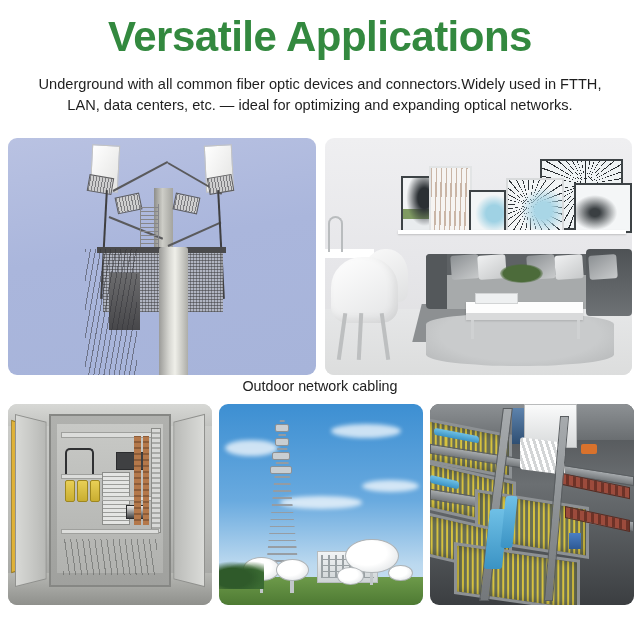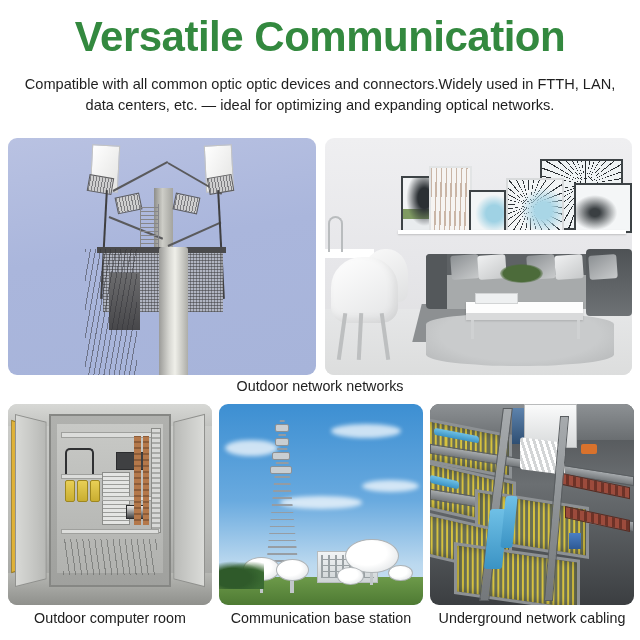--- a/index.html
+++ b/index.html
@@ -614,23 +614,23 @@
     position: absolute; left: 68%; top: 64%;
     width: 6%; height: 8%;
     background: linear-gradient(180deg,#4b7fc4,#2e5a95);
   }
 </style>
 </head>
 <body>
 
 <div id="page">
 
-  <div class="page-title">Versatile Communication</div>
-
-  <div class="page-subtitle">Compatible with all common optic optic devices and connectors.Widely used in FTTH, LAN, data centers, etc. — ideal for optimizing and expanding optical networks.</div>
+  <div class="page-title">Versatile Applications</div>
+
+  <div class="page-subtitle">Underground with all common fiber optic devices and connectors.Widely used in FTTH, LAN, data centers, etc. — ideal for optimizing and expanding optical networks.</div>
 
   <div class="row-top">
 
     <div class="photo ph-tower">
       <div class="panel p1"></div>
       <div class="panel p2"></div>
       <div class="pole-top"></div>
       <div class="arm a1"></div>
       <div class="arm a2"></div>
       <div class="arm a3"></div>
@@ -689,21 +689,21 @@
       <div class="faucet"></div>
       <div class="chair2"></div>
       <div class="chair"></div>
       <div class="chair-leg cl1"></div>
       <div class="chair-leg cl2"></div>
       <div class="chair-leg cl3"></div>
     </div>
   </div>
 
   <div class="cap-row-top">
-    <div class="caption">Outdoor network networks</div>
+    <div class="caption">Outdoor network cabling</div>
   </div>
 
   <div class="row-bottom">
 
     <div class="photo ph-cabinet">
       <div class="sky-strip"></div>
       <div class="ground"></div>
       <div class="door-l2"></div>
       <div class="door-l"></div>
       <div class="door-r"></div>
@@ -767,19 +767,14 @@
       <div class="tray t5"></div>
       <div class="beam b3"></div>
       <div class="bluewrap bw3"></div>
       <div class="bluewrap bw4"></div>
       <div class="beam b4"></div>
       <div class="orange"></div>
       <div class="bluebox"></div>
     </div>
   </div>
 
-  <div class="cap-row-bottom">
-    <div class="caption">Outdoor computer room</div>
-    <div class="caption">Communication base station</div>
-    <div class="caption">Underground network cabling</div>
-  </div>
 
 </div>
 
 </body></html>

